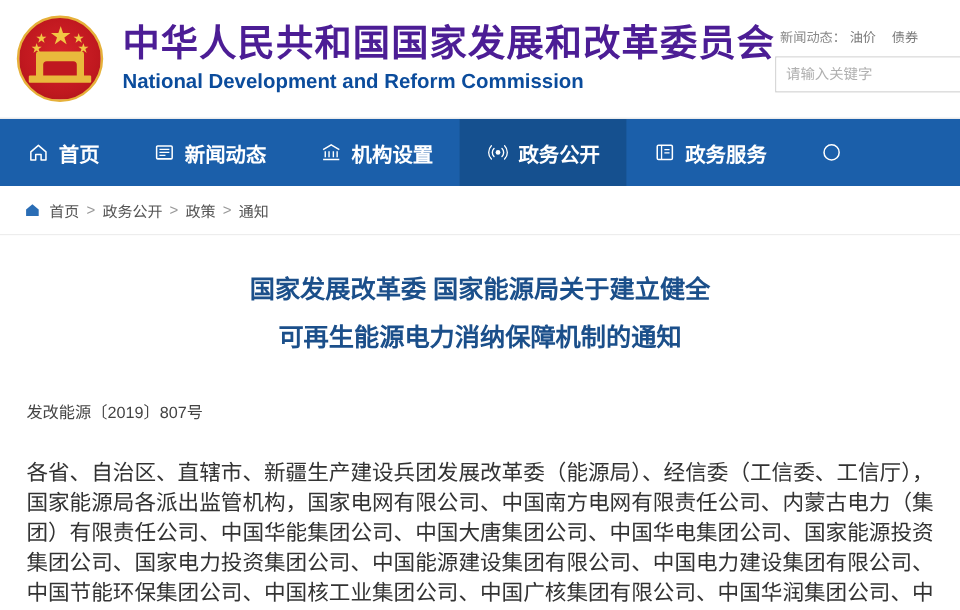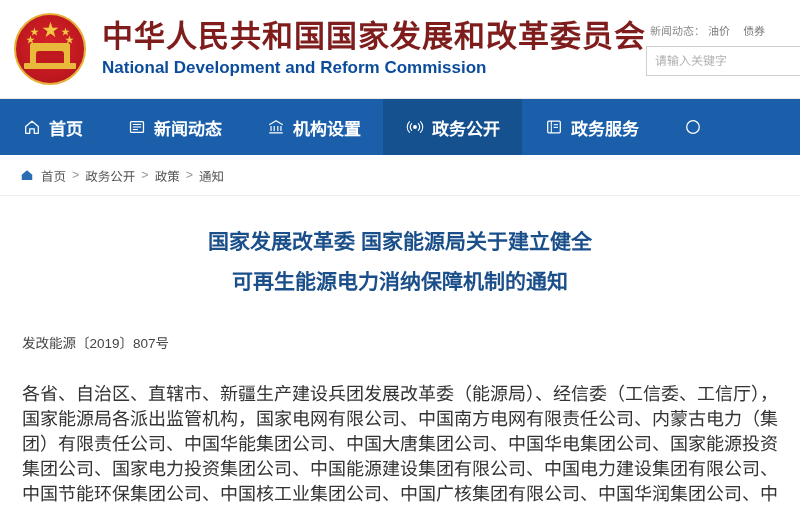--- a/index.html
+++ b/index.html
@@ -72,21 +72,21 @@
   .emblem-star.s1 { left: 16px; top: 13px; font-size: 9px; }
   .emblem-star.s2 { left: 12px; top: 21px; font-size: 9px; }
   .emblem-star.s3 { left: 47px; top: 13px; font-size: 9px; }
   .emblem-star.s4 { left: 51px; top: 21px; font-size: 9px; }
 
   .titles {
     margin-left: 16px;
     flex: 1 1 auto;
   }
   .title-cn {
-    color: #7f1d1d;
+    color: #4c1d95;
     font-size: 31px;
     font-weight: bold;
     letter-spacing: 1px;
     line-height: 38px;
     white-space: nowrap;
   }
   .title-en {
     color: #0b4c9c;
     font-size: 17px;
     font-weight: bold;

